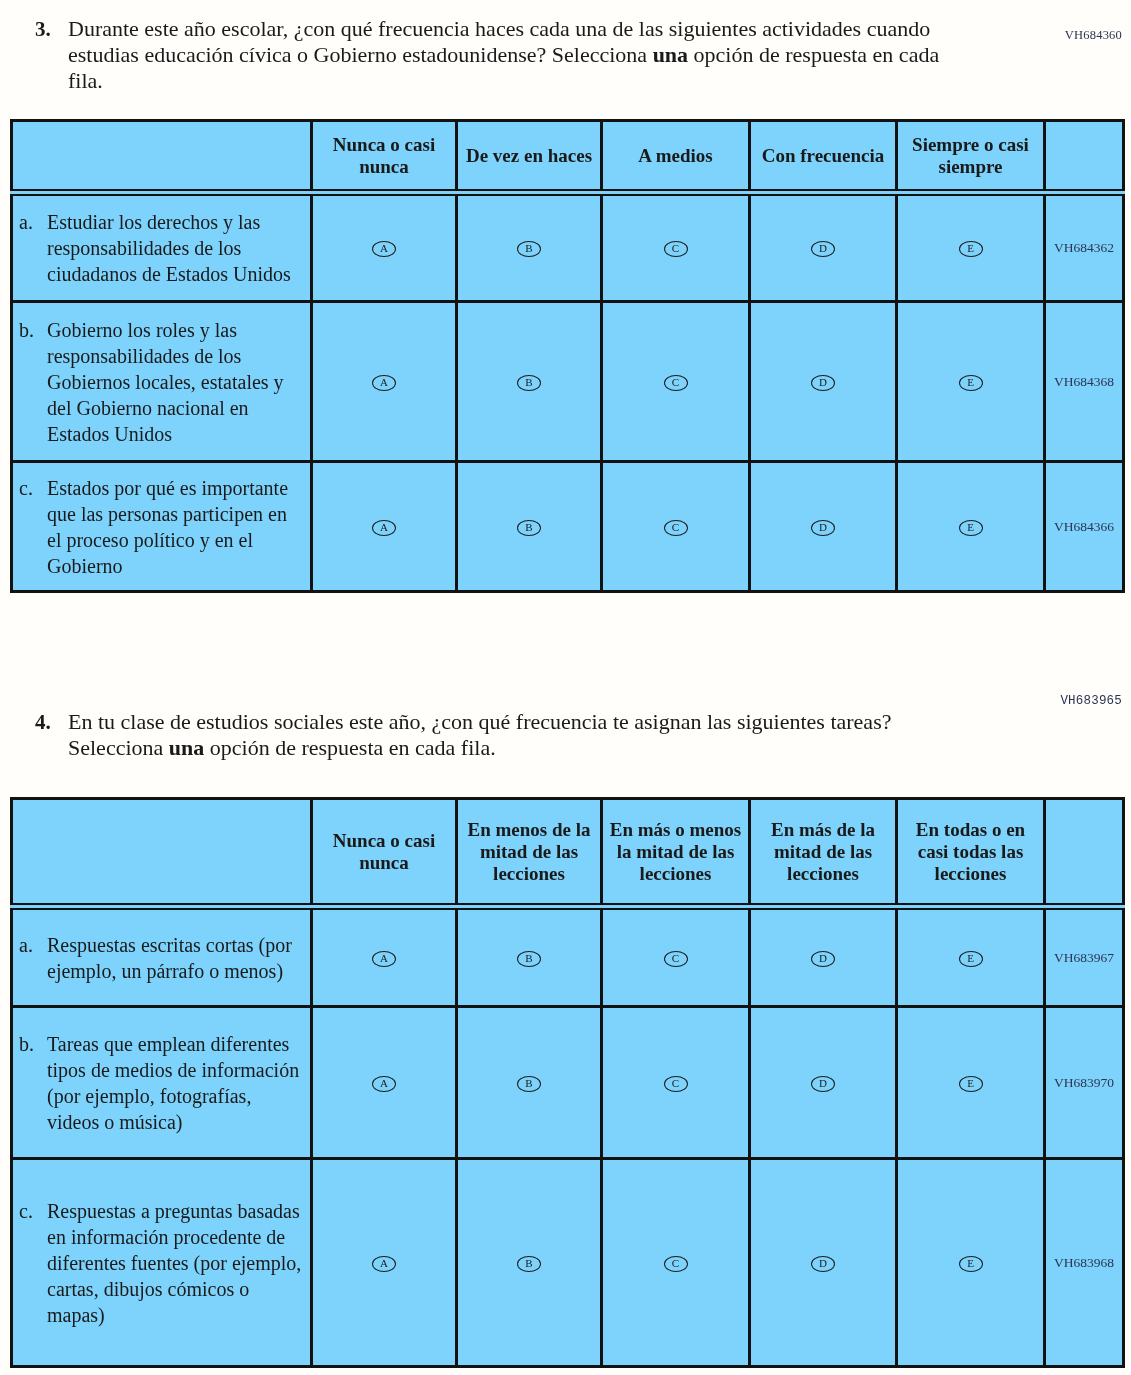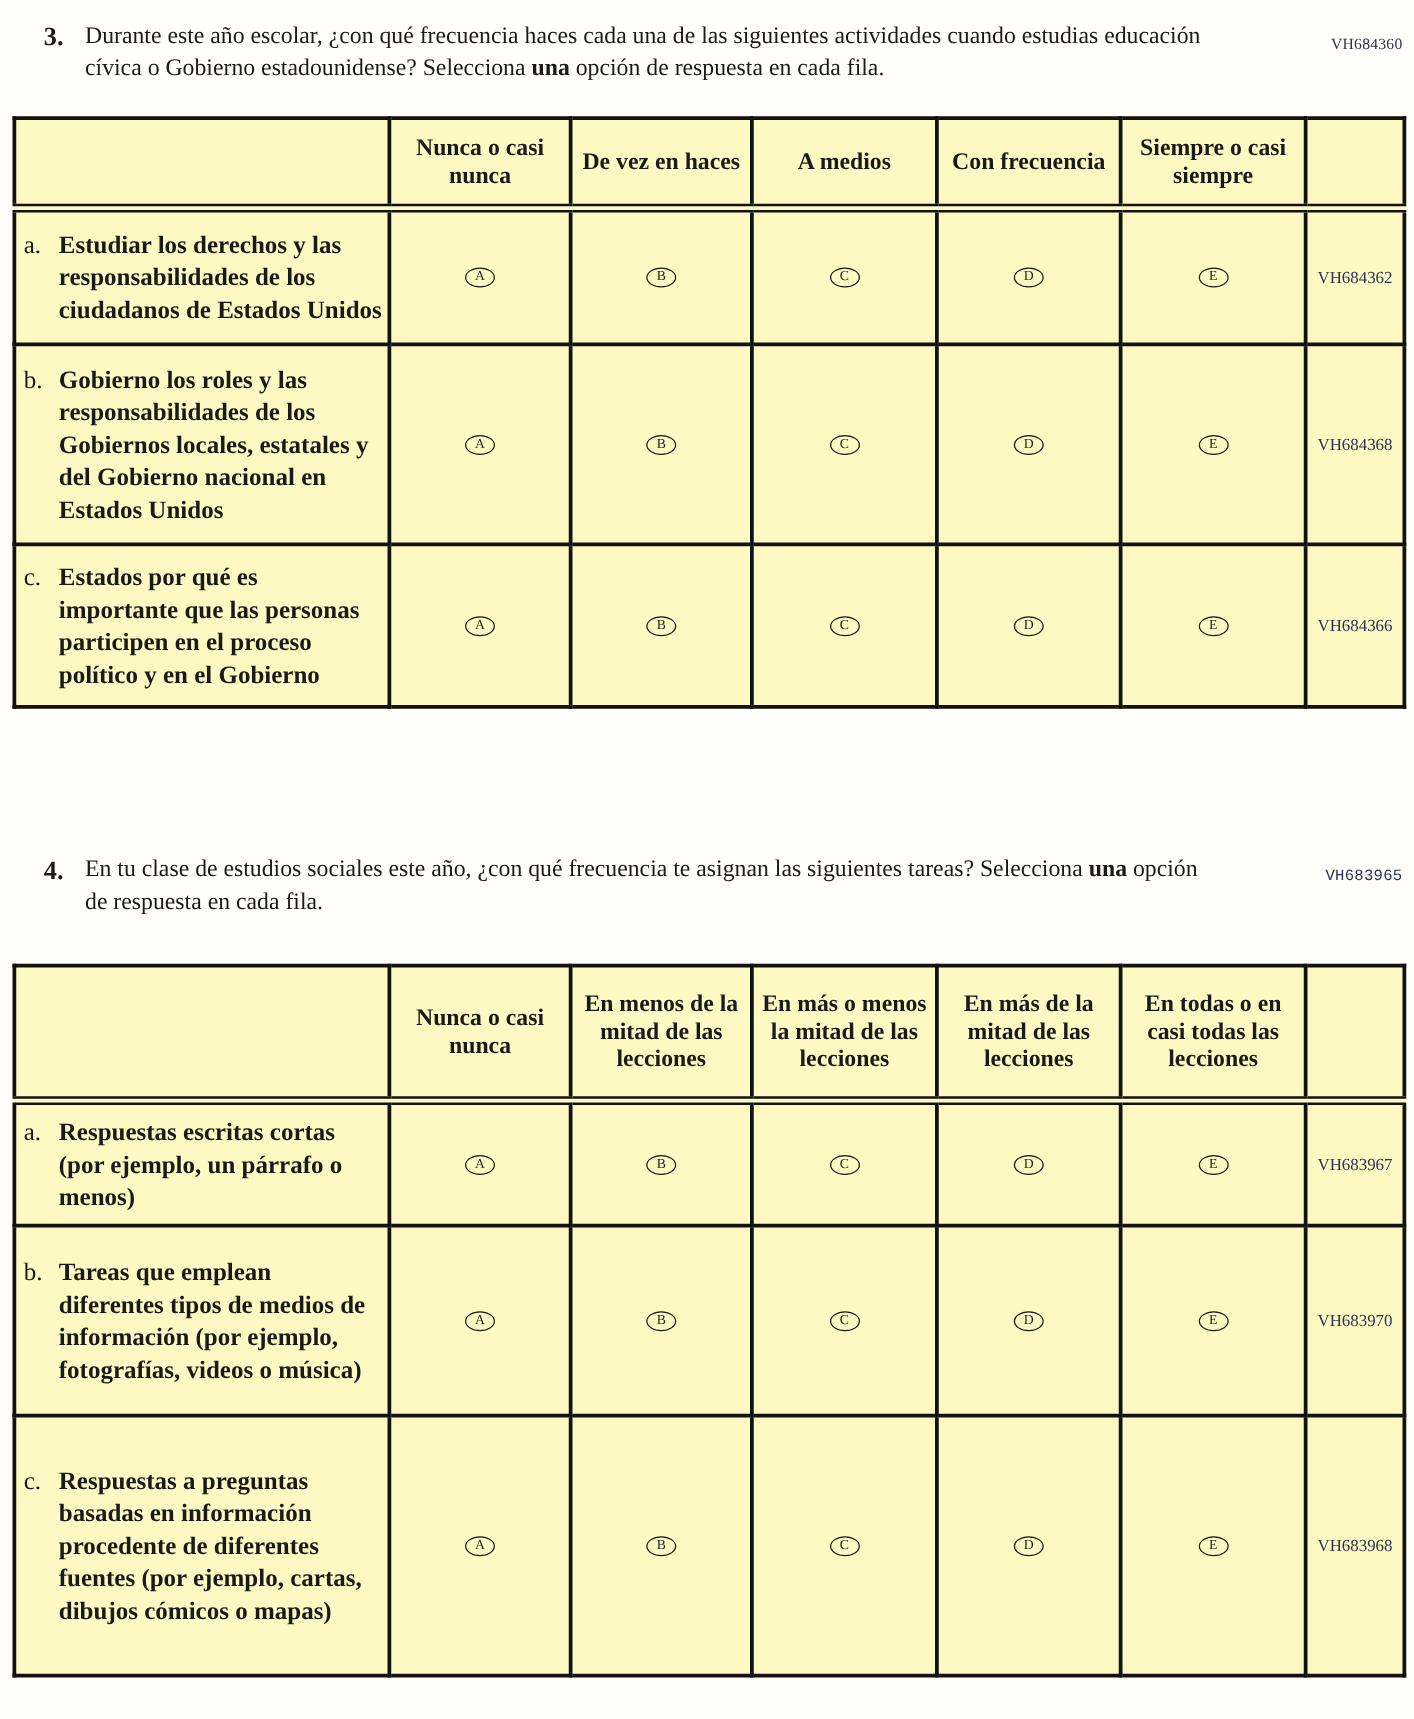--- a/index.html
+++ b/index.html
@@ -29,51 +29,51 @@
   .prompt-row { display: flex; }
   .q-number {
     flex: 0 0 33px;
     font-weight: bold;
     font-size: 21px;
     line-height: 26px;
   }
   .q-prompt {
     flex: 1;
     max-width: 900px;
-    font-size: 19px;
+    font-size: 22px;
     line-height: 26px;
   }
   .q-prompt .bold { font-weight: bold; }
 
   table.survey {
     border-collapse: collapse;
     table-layout: fixed;
     width: 1112px;
     margin-left: 10px;
-    background: #fef9c3;
+    background: #7dd3fc;
   }
   .t3 { margin-top: 25px; }
   .t4 { margin-top: 36px; }
   table.survey td, table.survey th {
     border: 3px solid #121212;
     vertical-align: middle;
     overflow: hidden;
   }
   table.survey th {
     font-size: 19px;
     line-height: 22px;
     font-weight: bold;
     text-align: center;
     padding: 2px 4px;
     border-bottom: 7px double #121212;
   }
   td.stem-cell { vertical-align: top; padding: 3px 4px 3px 6px; }
   .stem { display: flex; font-size: 20px; line-height: 26px; }
   .stem-label { flex: 0 0 28px; }
-  .stem-text { flex: 1; font-weight: bold; }
+  .stem-text { flex: 1; }
   td.opt-cell { text-align: center; }
   .bubble {
     display: inline-block;
     width: 24px;
     height: 16px;
     border: 1.6px solid #1c1c1c;
     border-radius: 50%;
     text-align: center;
     vertical-align: middle;
   }

